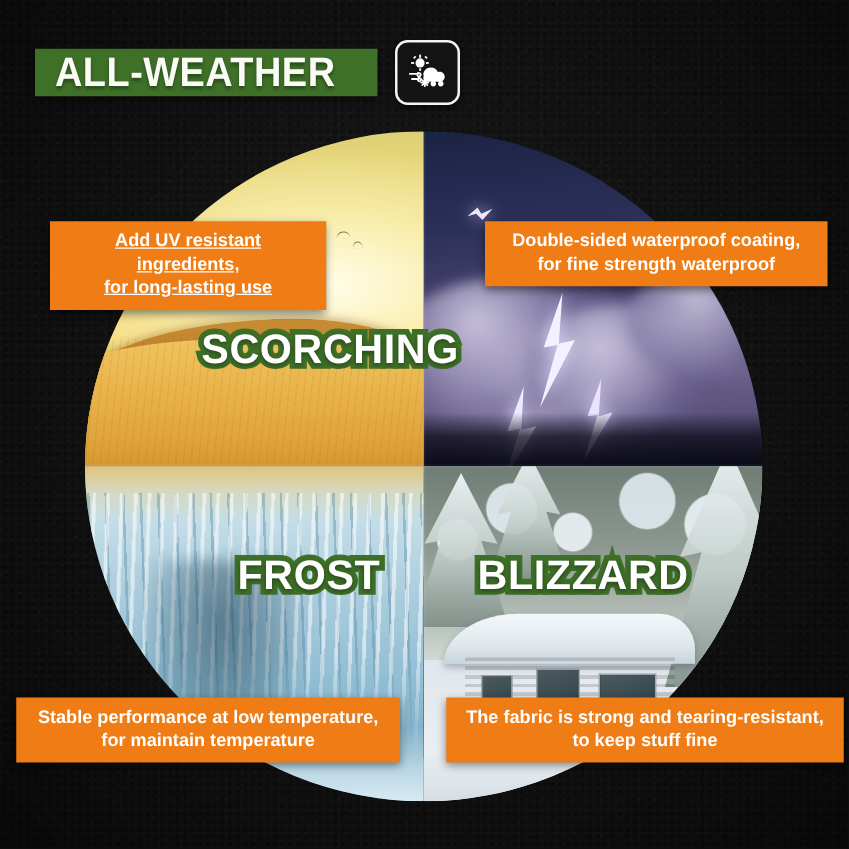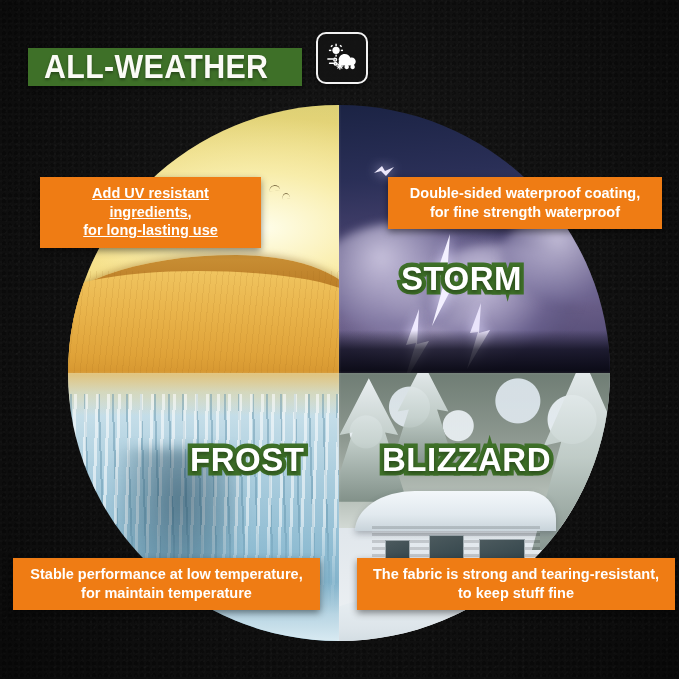--- a/index.html
+++ b/index.html
@@ -43,21 +43,21 @@
     background: radial-gradient(ellipse at 50% 45%, rgba(255,255,255,.03) 0%, rgba(0,0,0,.32) 78%, rgba(0,0,0,.55) 100%);
   }
 
   
   .header {
     position: absolute;
     left: 28px;
     top: 30px;
     height: 56px;
     display: flex;
-    align-items: flex-end;
+    align-items: center;
     z-index: 40;
   }
   .hdr-green {
     background: #3e7028;
     display: flex;
     align-items: center;
     padding: 0 14px 0 16px;
     box-shadow: 0 2px 5px rgba(0,0,0,.55);
   }
   .hdr-green span {
@@ -393,21 +393,21 @@
             <rect x="-4.2" y="-.8" width="8.4" height="1.6" rx=".8" transform="rotate(45)"></rect>
             <rect x="-4.2" y="-.8" width="8.4" height="1.6" rx=".8" transform="rotate(-45)"></rect>
           </g>
           <path d="M25.5 26c1.6 2.1 2.6 3.5 2.6 4.6 0 1.5-1.2 2.6-2.6 2.6s-2.6-1.1-2.6-2.6c0-1.1 1-2.5 2.6-4.6z"></path>
           <path d="M32.5 26c1.6 2.1 2.6 3.5 2.6 4.6 0 1.5-1.2 2.6-2.6 2.6s-2.6-1.1-2.6-2.6c0-1.1 1-2.5 2.6-4.6z"></path>
         </g>
       </svg>
     </div>
   </div>
 
-  <div class="badge badge-storm">STORM</div>
+  <div class="badge badge-scorching">SCORCHING</div>
   <div class="badge badge-frost">FROST</div>
   <div class="badge badge-blizzard">BLIZZARD</div>
 
   <div class="callout c-uv">
     <span>Add UV resistant ingredients,</span>
     <span class="l2">for long-lasting use</span>
   </div>
 
   <div class="callout c-water">
     <span>Double-sided waterproof coating,</span>

